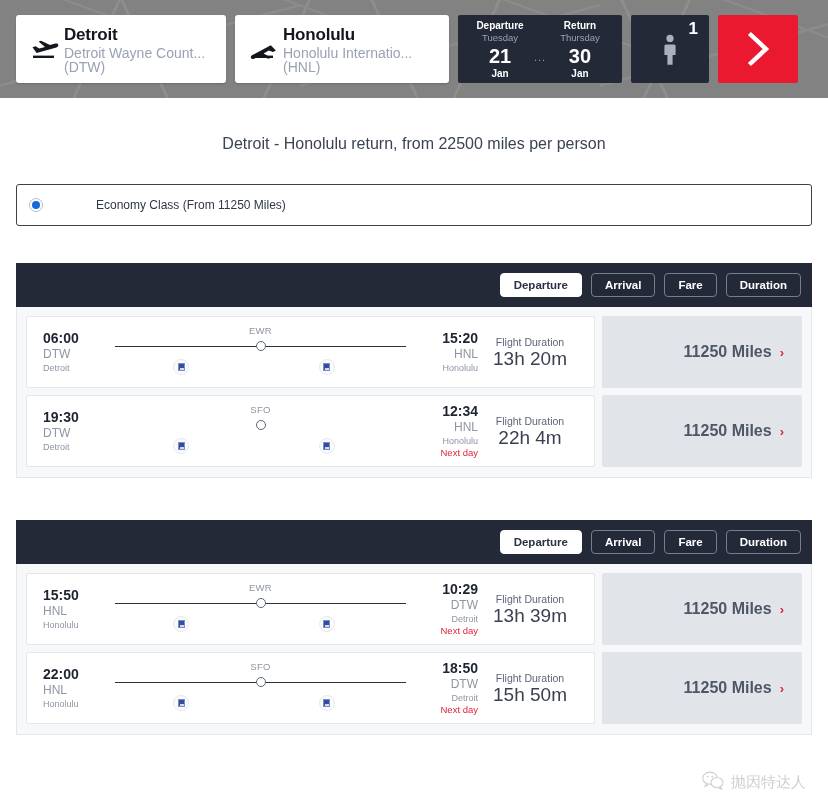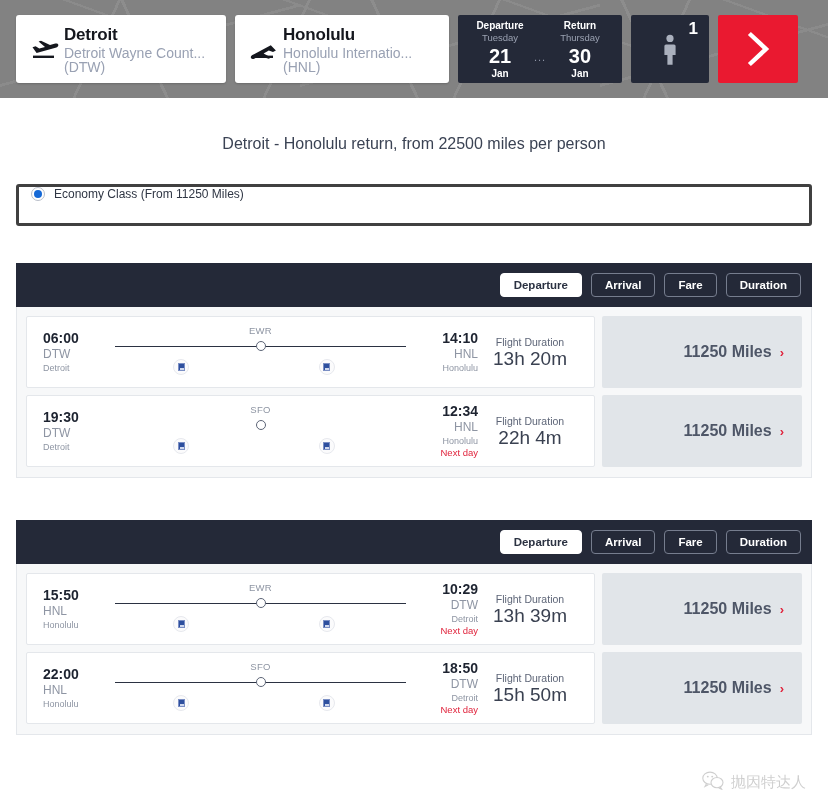--- a/index.html
+++ b/index.html
@@ -148,27 +148,28 @@
     text-align: center;
     font-size: 16px;
     color: #3b4354;
     padding-top: 36px;
     line-height: 20px;
   }
 
   
   .cabin-box {
     margin: 30px 16px 0;
-    border: 3px solid #404040;
+    border: 1px solid #404040;
     border-radius: 3px;
     height: 42px;
     display: flex;
-    align-items: flex-start;
+    align-items: center;
     padding: 0 12px;
     background: #fff;
+    gap: 44px;
   }
   .radio-outer {
     width: 14px; height: 14px;
     border-radius: 50%;
     border: 1px solid #b9bec9;
     background: #fff;
     display: flex;
     align-items: center;
     justify-content: center;
     flex: 0 0 14px;
@@ -490,21 +491,21 @@
             <div class="route-line"></div>
             <div class="route-dot"></div>
             <div class="route-logo seg1">
                 <span class="logo-glyph"></span>
               </div>
             <div class="route-logo seg2">
                 <span class="logo-glyph"></span>
               </div>
           </div>
           <div class="endpoint right">
-            <div class="ep-time">14:10</div>
+            <div class="ep-time">15:20</div>
             <div class="ep-code">HNL</div>
             <div class="ep-city">Honolulu</div>
             <div class="ep-nextday"></div>
           </div>
           <div class="duration">
             <div class="dur-label">Flight Duration</div>
             <div class="dur-value">13h 20m</div>
           </div>
         </div>
         <button class="fare-btn">

